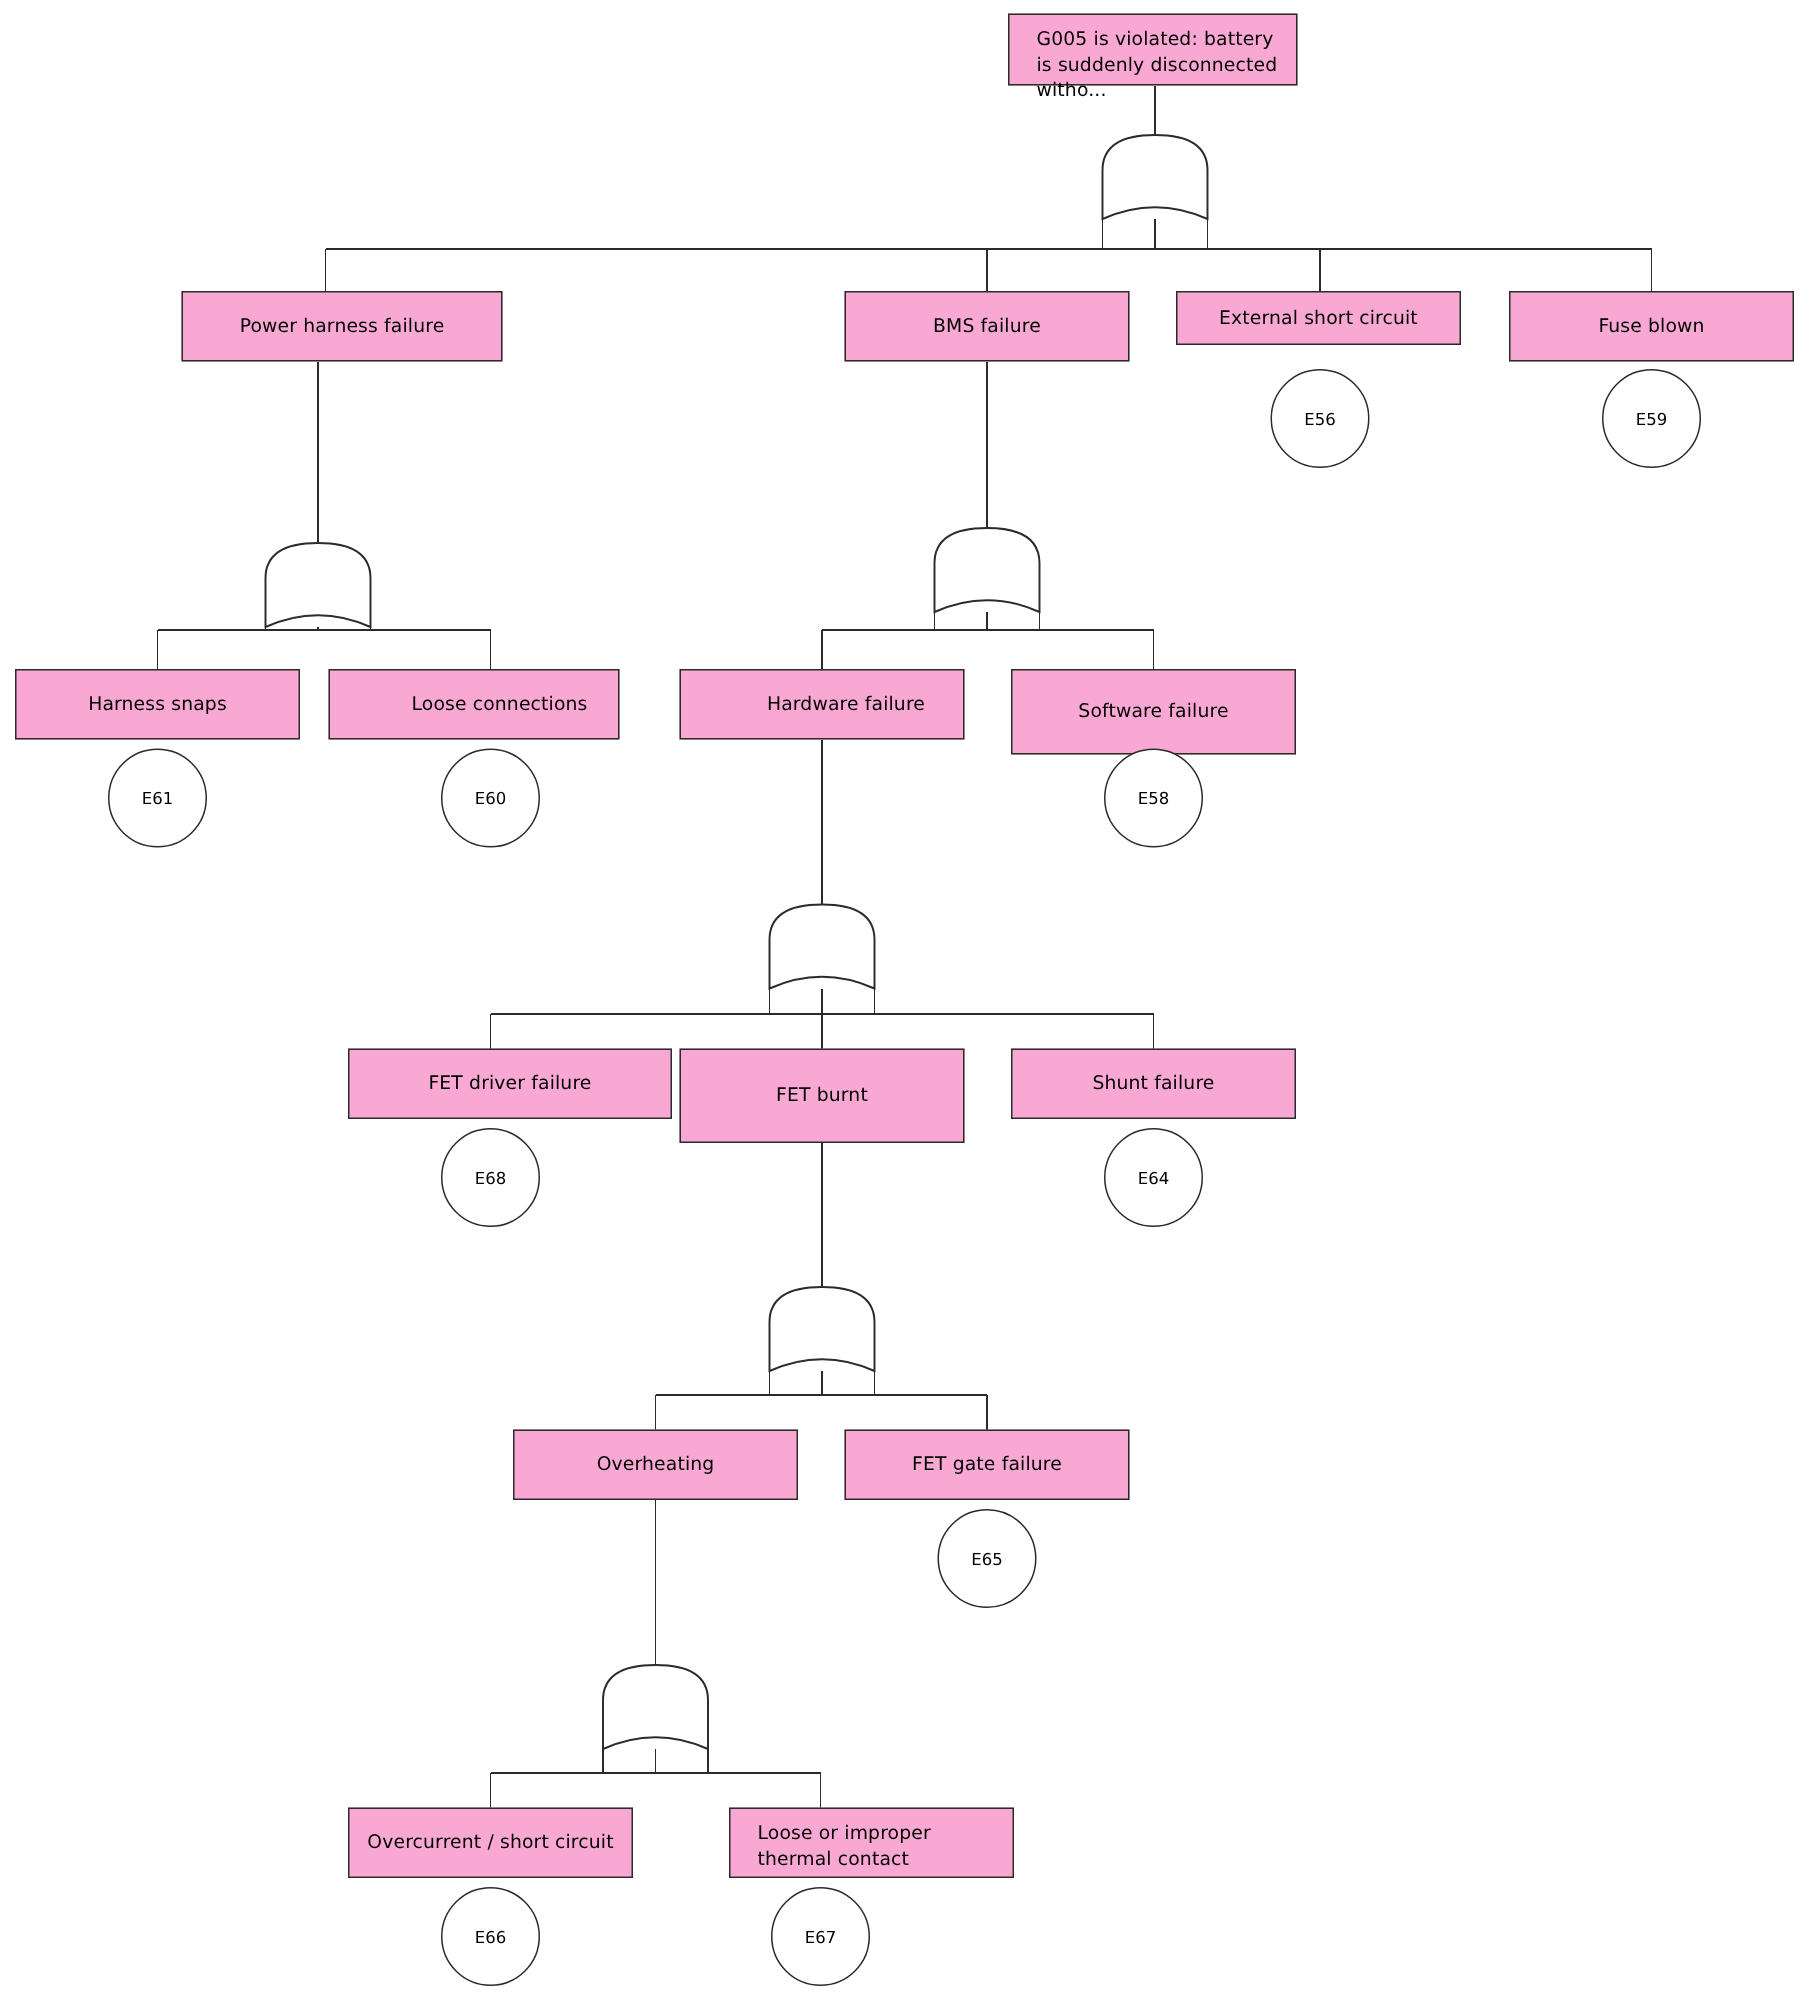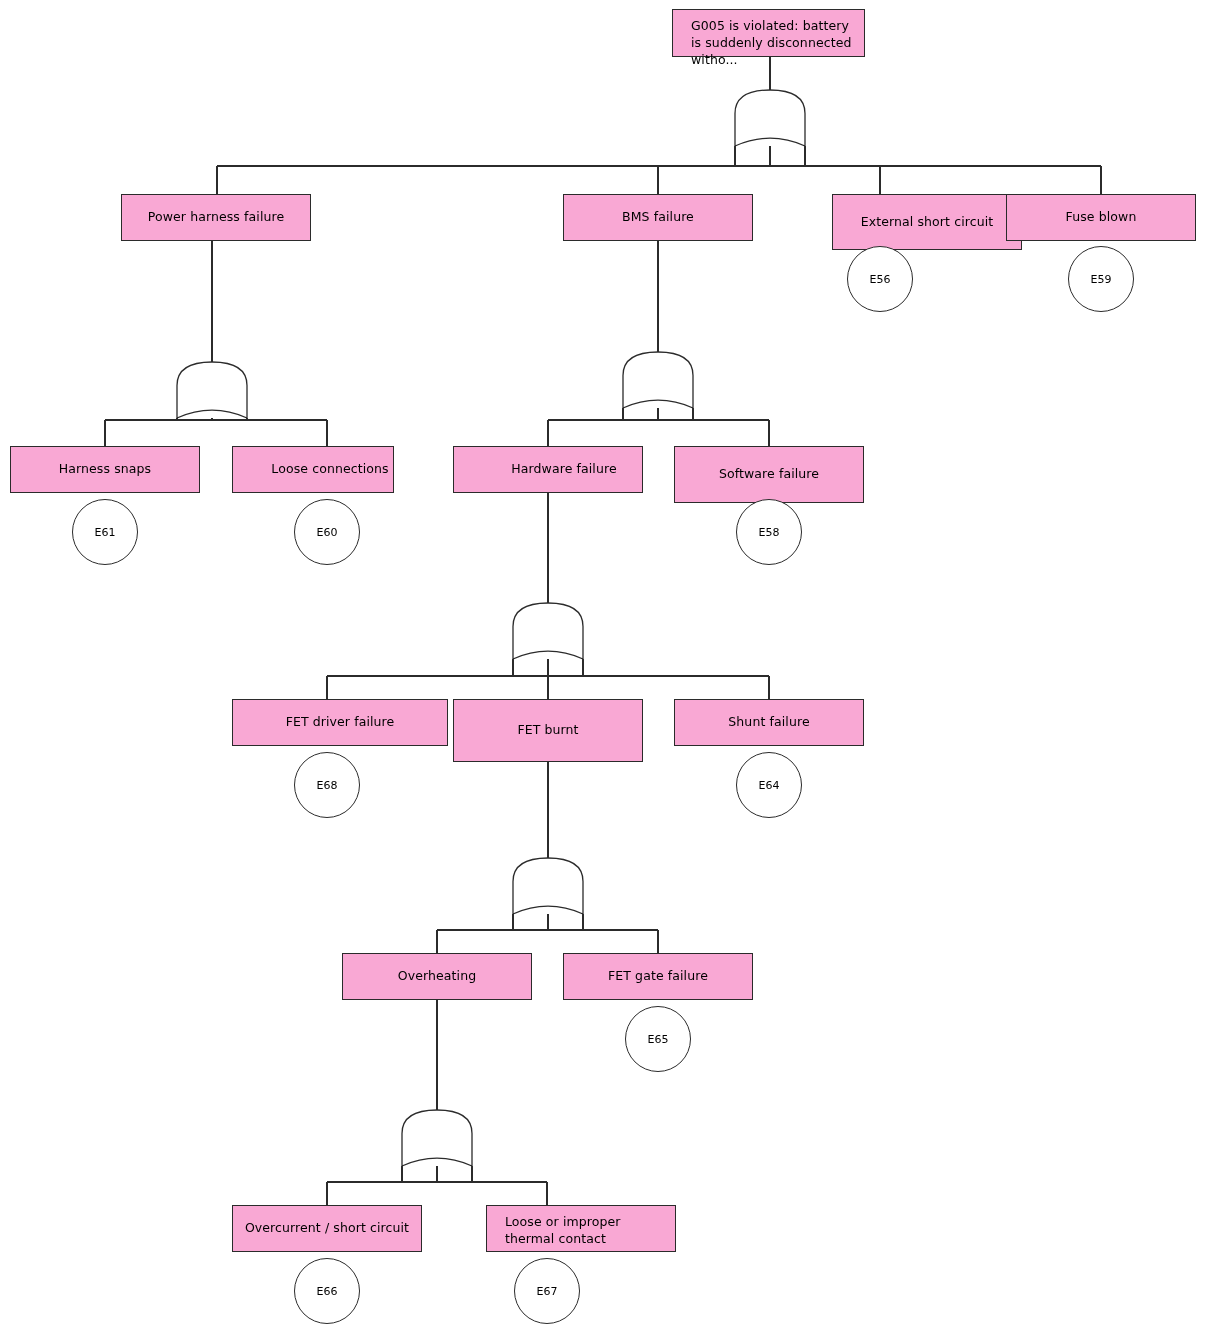--- a/index.html
+++ b/index.html
@@ -130,36 +130,36 @@
       <path d="M402 1166 L402 1182" class="edge-line"></path>
       <path d="M472 1166 L472 1182" class="edge-line"></path>
       <path d="M327 1182 L547 1182" class="edge-line"></path>
       <path d="M327 1182 L327 1205" class="edge-line"></path>
       <path d="M547 1182 L547 1205" class="edge-line"></path>
     </svg>
   <div id="node-layer">
       <div class="node-box align-left" style="left: 672px; top: 9px; width: 193px; height: 48px;">
         <span class="node-label">G005 is violated: battery is suddenly disconnected witho...</span>
       </div>
-      <div class="node-box" style="left: 121px; top: 194px; width: 190px; height: 47px;">
+      <div class="node-box" style="left: 121px; top: 194px; width: 214px; height: 47px;">
         <span class="node-label">Power harness failure</span>
       </div>
       <div class="node-box" style="left: 563px; top: 194px; width: 190px; height: 47px;">
         <span class="node-label">BMS failure</span>
       </div>
-      <div class="node-box" style="left: 784px; top: 194px; width: 190px; height: 56px; margin-left: 48px;">
+      <div class="node-box" style="left: 784px; top: 194px; width: 190px; height: 36px;">
         <span class="node-label">External short circuit</span>
       </div>
       <div class="node-box" style="left: 1006px; top: 194px; width: 190px; height: 47px;">
         <span class="node-label">Fuse blown</span>
       </div>
       <div class="node-box" style="left: 10px; top: 446px; width: 190px; height: 47px;">
         <span class="node-label">Harness snaps</span>
       </div>
-      <div class="node-box" style="left: 232px; top: 446px; width: 162px; height: 47px; padding-left: 34px;">
+      <div class="node-box" style="left: 219px; top: 446px; width: 194px; height: 47px; padding-left: 34px;">
         <span class="node-label">Loose connections</span>
       </div>
       <div class="node-box" style="left: 453px; top: 446px; width: 190px; height: 47px; padding-left: 32px;">
         <span class="node-label">Hardware failure</span>
       </div>
       <div class="node-box" style="left: 674px; top: 446px; width: 190px; height: 57px; align-items: center;">
         <span class="node-label">Software failure</span>
       </div>
       <div class="node-box" style="left: 232px; top: 699px; width: 216px; height: 47px;">
         <span class="node-label">FET driver failure</span>

